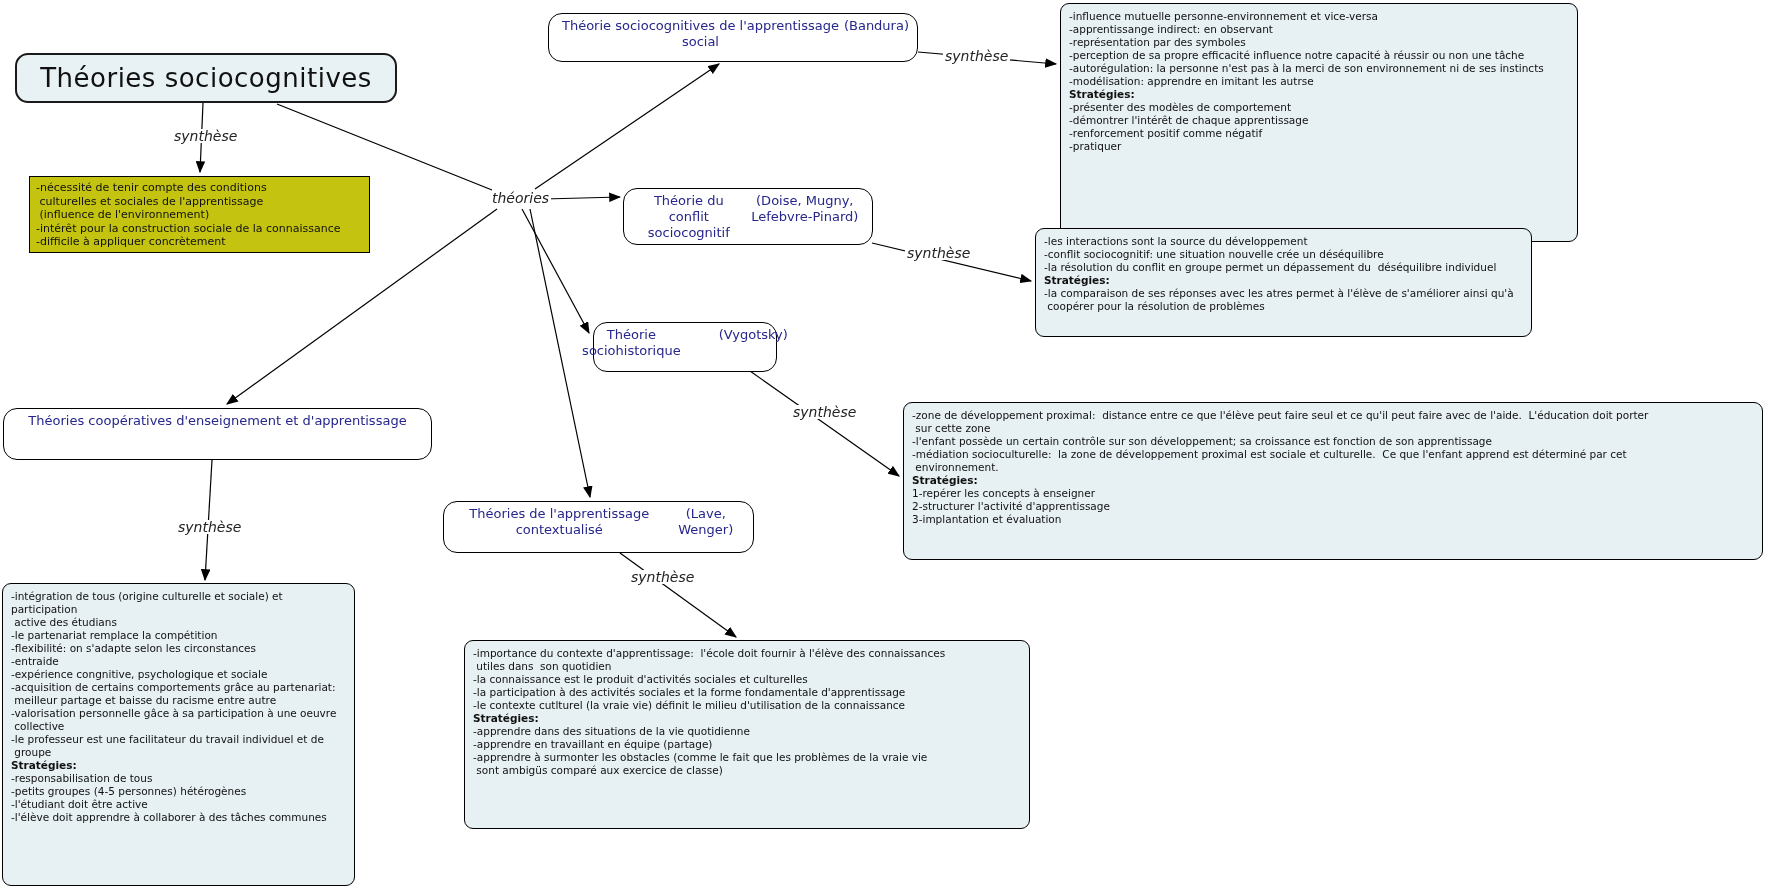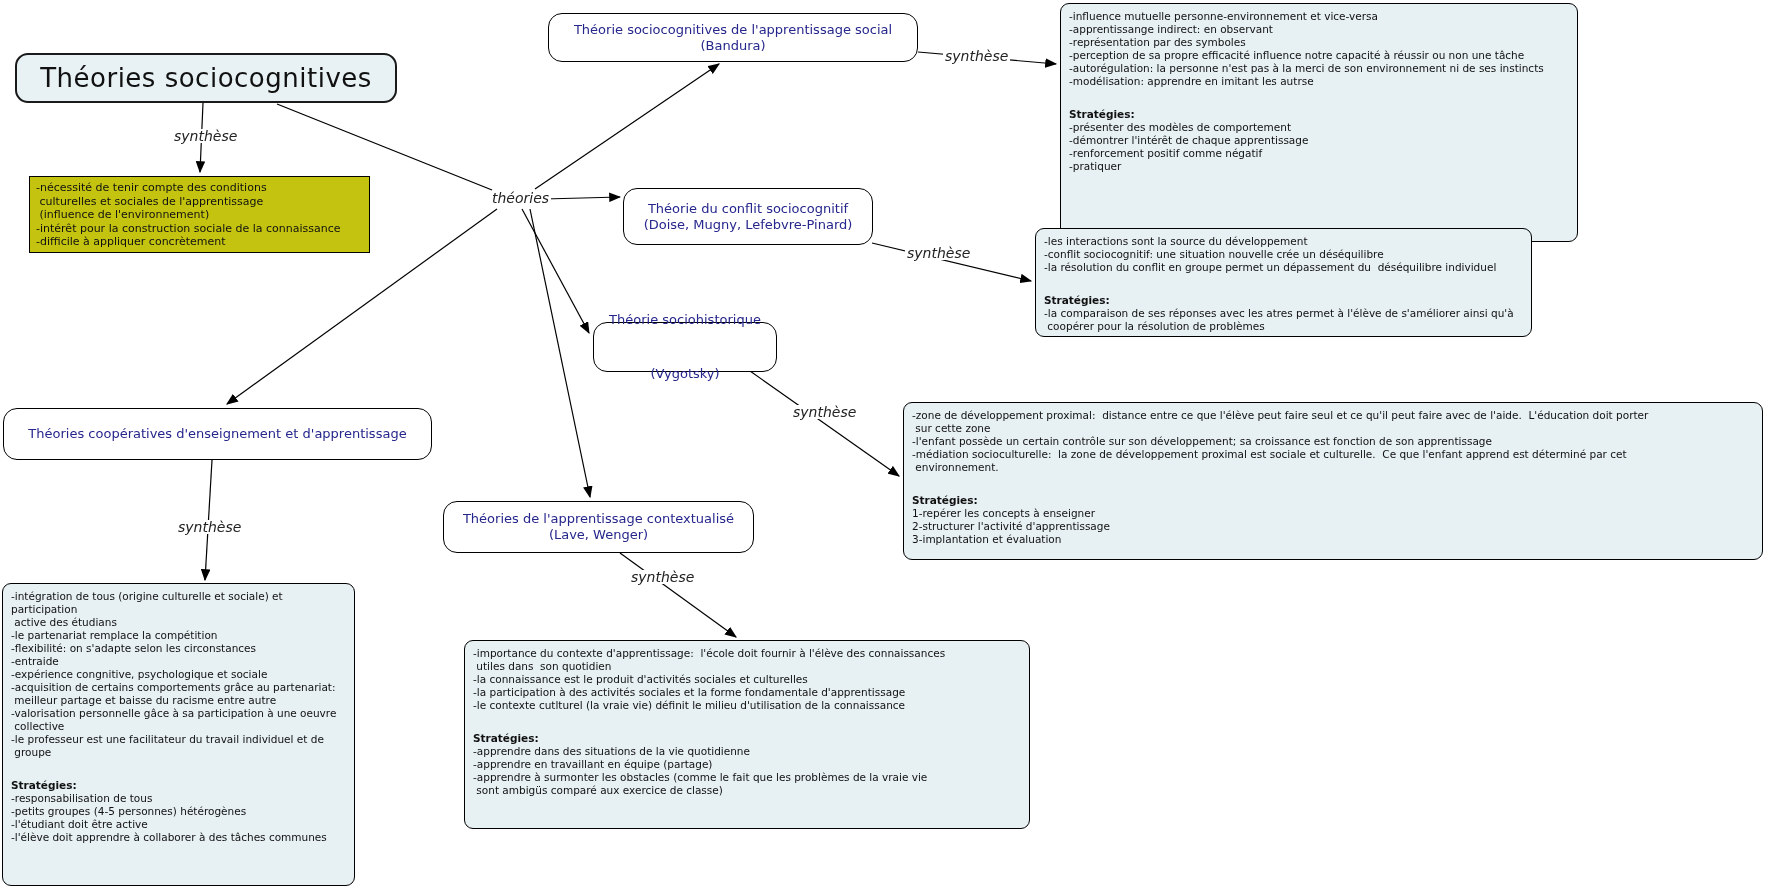--- a/index.html
+++ b/index.html
@@ -5,21 +5,21 @@
   html,body{margin:0;padding:0;background:#ffffff;}
   .canvas{
     position:relative;width:1768px;height:893px;background:#ffffff;overflow:hidden;
     font-family:"DejaVu Sans", sans-serif;
   }
   svg.wires{position:absolute;left:0;top:0;z-index:0;}
   .node{
     position:absolute;z-index:2;box-sizing:border-box;
     background:#ffffff;border:1.6px solid #000000;border-radius:14px;
     color:#26268C;font-size:13px;line-height:16px;text-align:center;
-    display:flex;flex-direction:column;justify-content:center;
+    display:flex;flex-direction:row;justify-content:center;
     padding:4px 8px;
   }
   .rootnode{
     position:absolute;z-index:2;box-sizing:border-box;
     background:#e8f2f4;border:2px solid #1a1a1a;border-radius:13px;
     color:#111111;font-size:26px;letter-spacing:0.5px;
     display:flex;align-items:center;justify-content:center;text-align:left;
   }
   .synth{
     position:absolute;z-index:1;box-sizing:border-box;
@@ -27,21 +27,21 @@
     color:#111111;font-size:10.5px;line-height:13px;
     padding:6px 8px;
   }
   .yellow{
     position:absolute;z-index:1;box-sizing:border-box;
     background:#c4c410;border:1.4px solid #000000;
     color:#111111;font-size:11px;line-height:13.5px;
     padding:4px 6px;
   }
   .pre{white-space:pre-wrap;}
-  .strat-label{font-weight:bold;margin-top:20px;}
+  .strat-label{font-weight:bold;margin-top:0;}
   .link-label{
     position:absolute;z-index:3;background:#ffffff;color:#222222;
     font-size:14px;line-height:14px;padding:0 2px;white-space:nowrap;font-style:italic;
   }
 </style>
 </head>
 <body>
 
 <div class="canvas">
 

